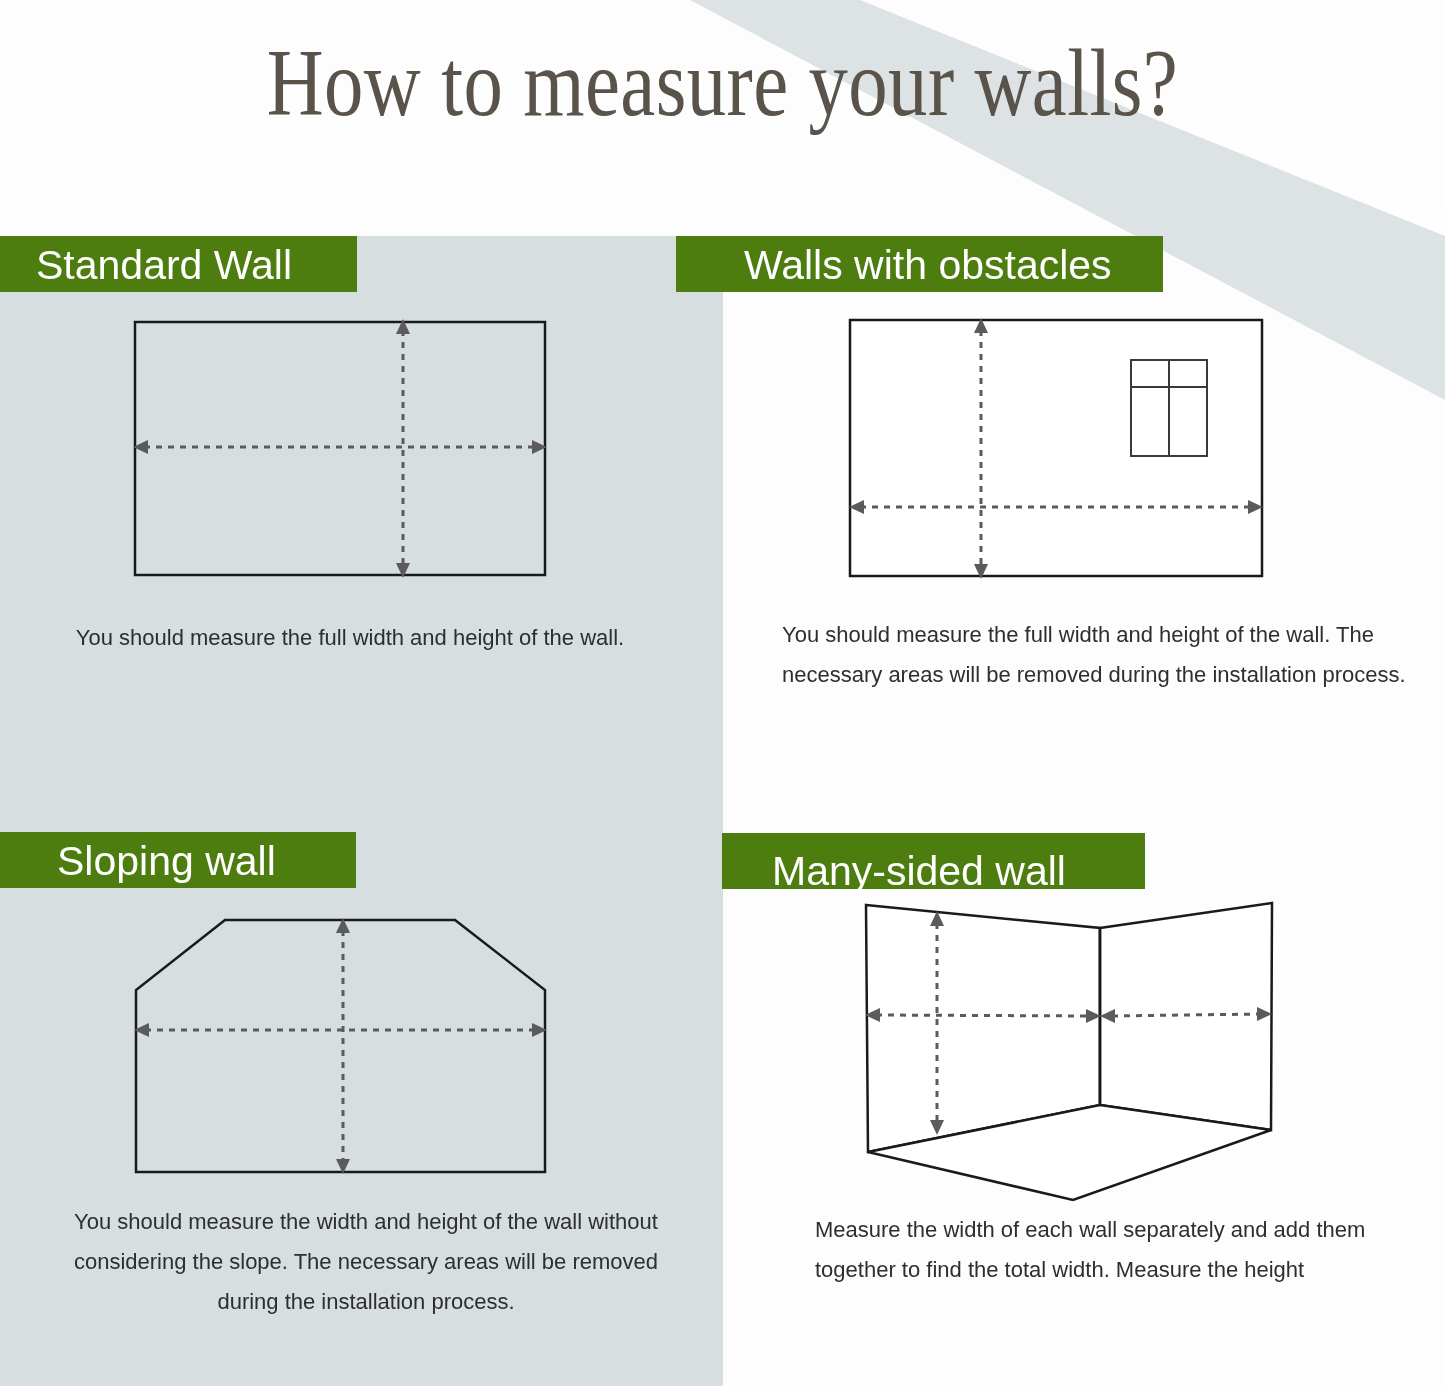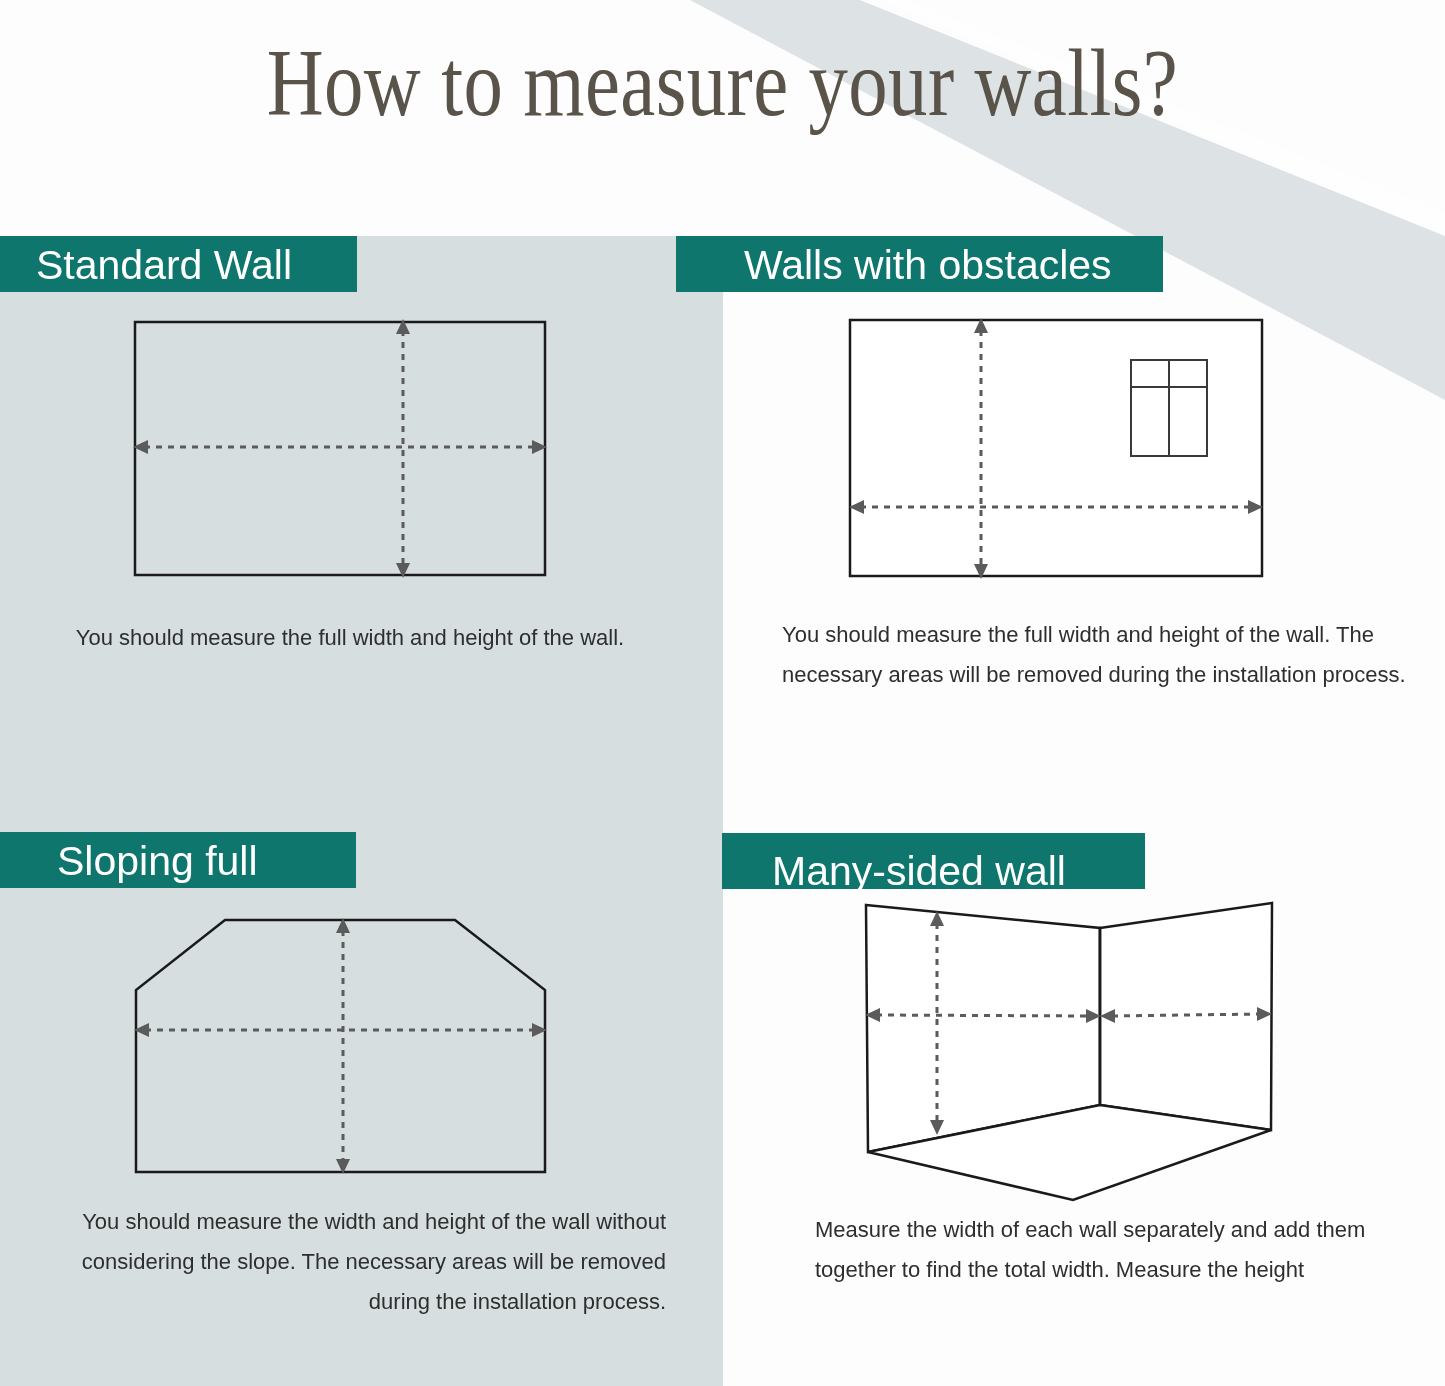--- a/index.html
+++ b/index.html
@@ -47,21 +47,21 @@
     position: absolute;
     left: 0;
     top: 236px;
     width: 723px;
     height: 1150px;
     background: #d6dee0;
   }
 
   .badge {
     position: absolute;
-    background: #0f766e;
+    background: #4d7c0f;
     color: #ffffff;
     font-size: 41px;
     line-height: 56px;
     height: 56px;
     white-space: nowrap;
     overflow: hidden;
   }
   .badge-inner {
     display: block;
     padding-top: 1px;
@@ -96,21 +96,21 @@
   #caption-standard {
     left: 60px;  top: 618px; width: 580px;
     text-align: center;
   }
   #caption-obstacles {
     left: 782px; top: 615px; width: 625px;
     text-align: left;
   }
   #caption-sloping {
     left: 66px;  top: 1202px; width: 600px;
-    text-align: right;
+    text-align: center;
   }
   #caption-manysided {
     left: 815px; top: 1210px; width: 610px;
     text-align: left;
   }
 </style>
 </head>
 <body>
 
 <div id="page">
@@ -169,21 +169,21 @@
     <g stroke="#5b5b5b" stroke-width="3" stroke-dasharray="6 6">
       <line x1="30" y1="207" x2="422" y2="207"></line>
     </g>
     <polygon points="19,207 34,200 34,214" fill="#5b5b5b"></polygon>
     <polygon points="433,207 418,200 418,214" fill="#5b5b5b"></polygon>
   </svg>
 
   <div class="caption" id="caption-obstacles">You should measure the full width and height of the wall. The necessary areas will be removed during the installation process.</div>
 
   <div class="badge" id="badge-sloping">
-    <span class="badge-inner">Sloping full</span>
+    <span class="badge-inner">Sloping wall</span>
   </div>
 
   <svg class="diagram" id="diagram-sloping" viewBox="0 0 470 310">
 
     <polygon points="26,282 26,100 115,30 345,30 435,100 435,282" fill="#d6dee0" stroke="#1a1a1a" stroke-width="2.5"></polygon>
 
     <g stroke="#5b5b5b" stroke-width="3" stroke-dasharray="6 6">
       <line x1="233" y1="40" x2="233" y2="272"></line>
     </g>
     <polygon points="233,28 226,43 240,43" fill="#5b5b5b"></polygon>

